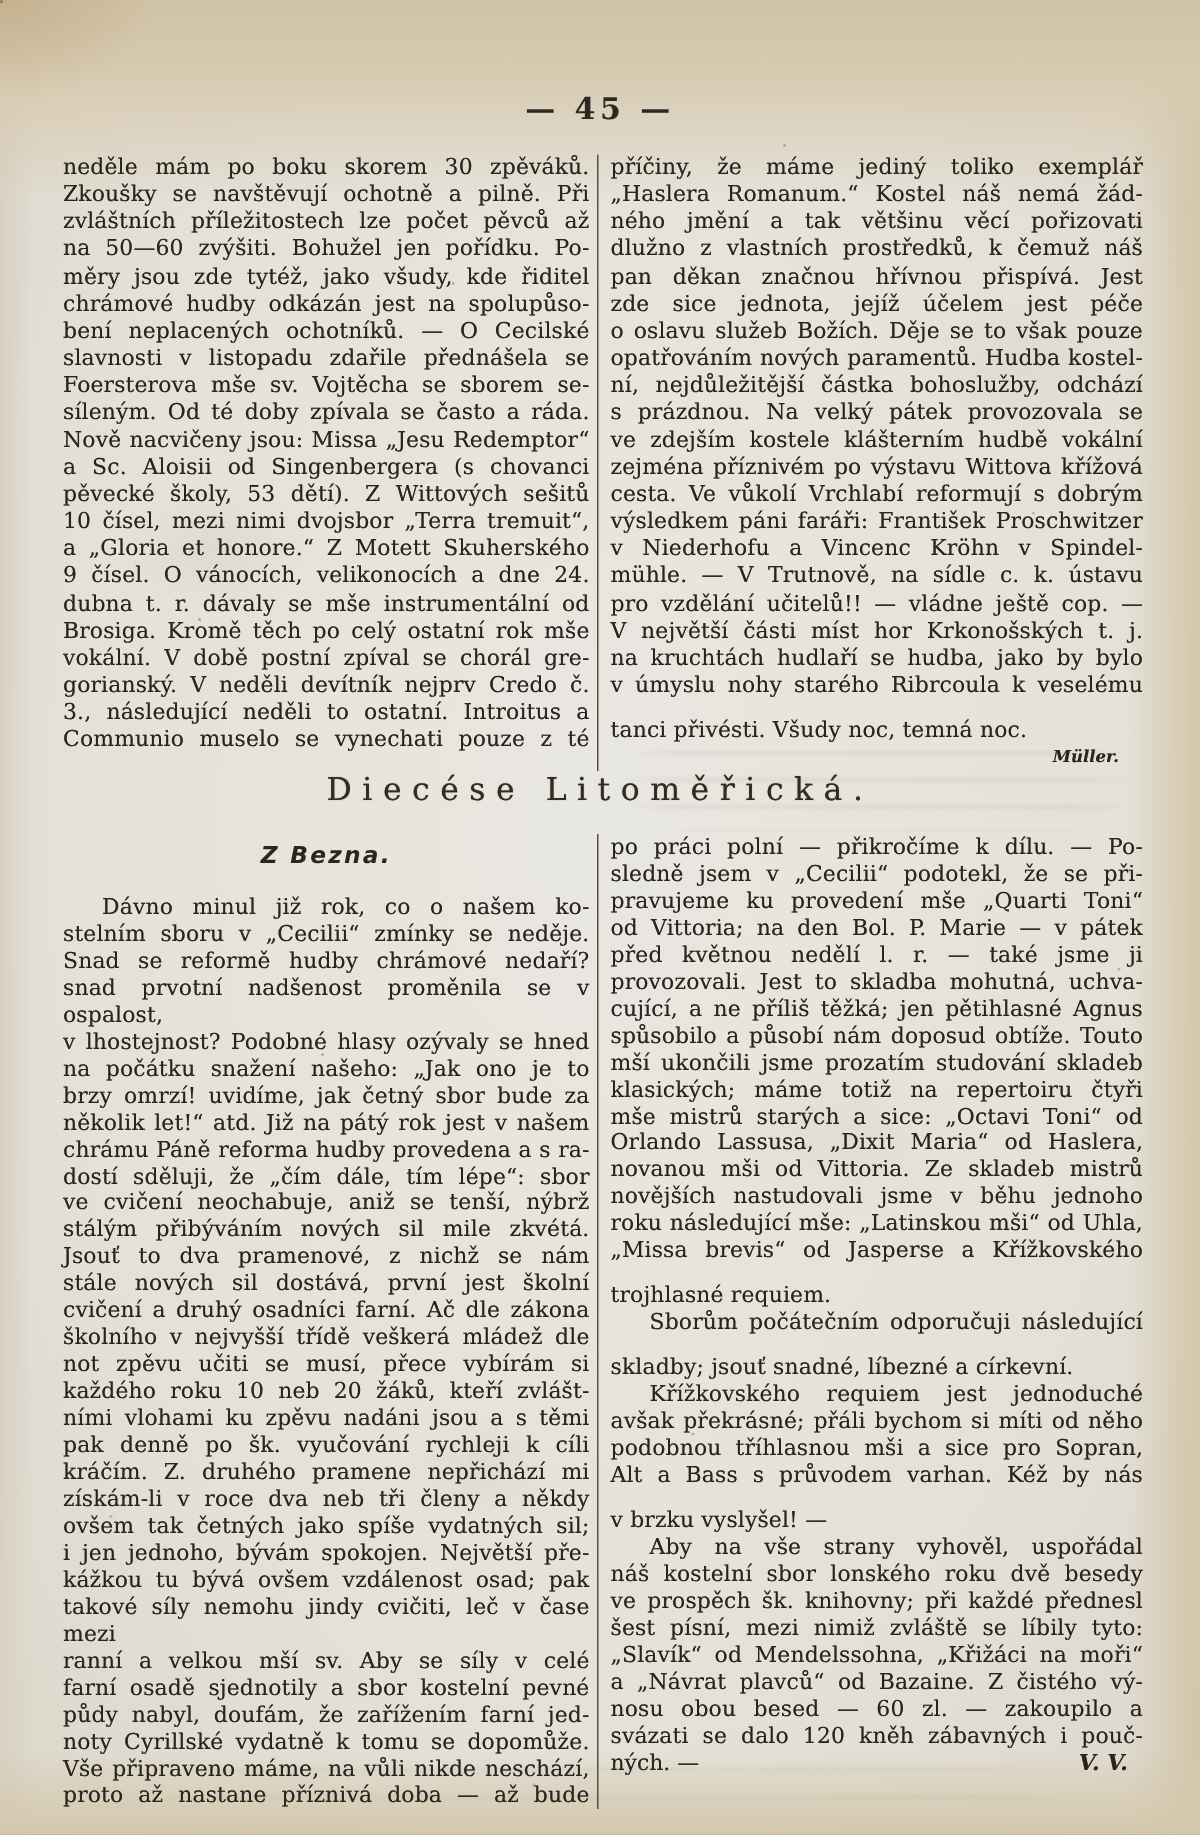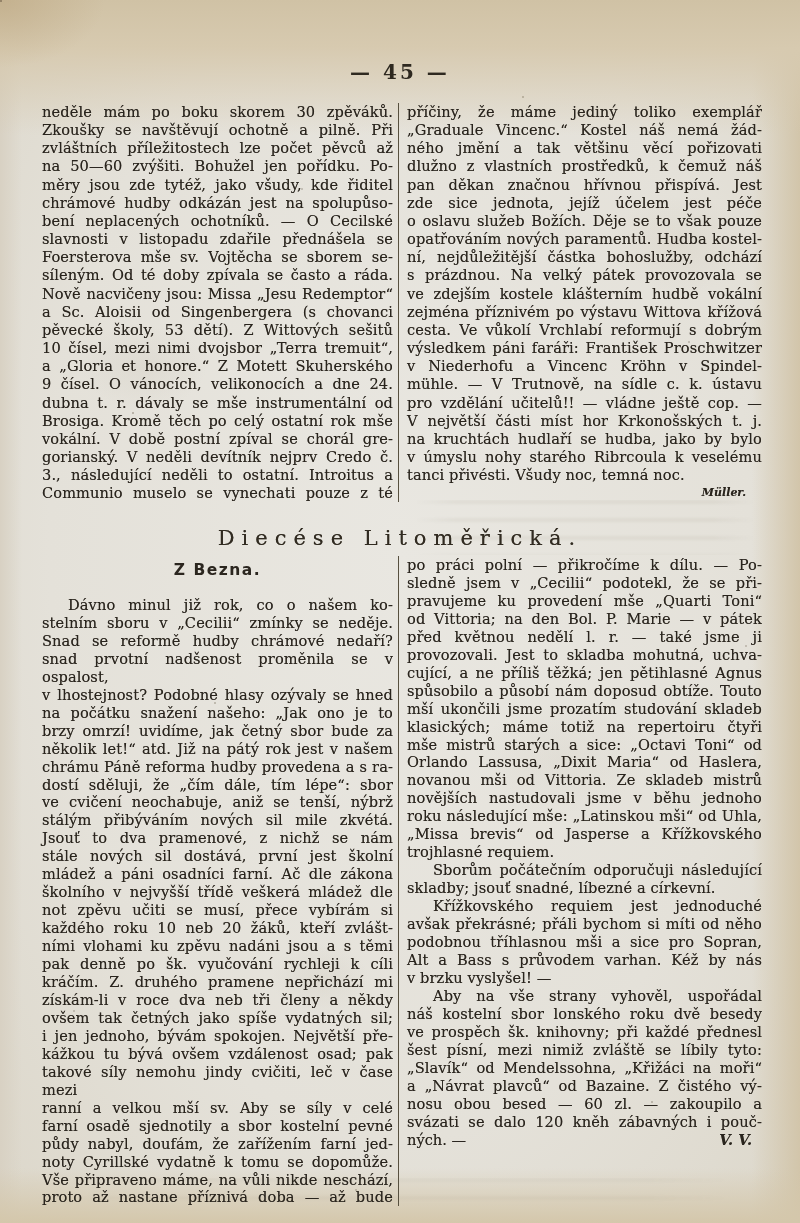--- a/index.html
+++ b/index.html
@@ -68,40 +68,40 @@
   .col.right{width:355px;}
   .divider{flex:none;width:1px;background:#57503f;margin-left:5px;margin-right:8px;}
   .line{
     font-size:14.6px;letter-spacing:.1px;
     text-align:justify;text-align-last:justify;
     white-space:normal;
     text-shadow:0 0 .4px rgba(41,36,29,.55);
   }
   .first .line{line-height:18.15px;}
   .second .line{line-height:17.95px;}
-  .line.pend{text-align:left;text-align-last:left;}
+  .line.pend{text-align:left;text-align-last:left;margin-top:12px;}
   .line.indent{text-indent:26px;}
   .signature{
     font-style:italic;font-weight:700;font-size:11px;line-height:18.15px;
     text-align:right;padding-right:16px;text-shadow:0 0 .4px rgba(41,36,29,.5);
   }
   .lastline{
     display:flex;justify-content:space-between;align-items:baseline;
     font-size:14.6px;line-height:17.95px;text-shadow:0 0 .4px rgba(41,36,29,.55);
   }
   .lastline .sig{font-style:italic;font-weight:700;padding-right:10px;}
   .section-heading{
-    position:absolute;top:526px;left:0;width:100%;text-align:center;
+    position:absolute;top:514px;left:0;width:100%;text-align:center;
     font-size:21px;letter-spacing:7px;color:#312b21;
     text-shadow:0 0 .6px rgba(49,43,33,.7);
   }
   .subheading{
     font-family:"DejaVu Sans","Liberation Sans",sans-serif;
     font-weight:700;font-size:15.5px;letter-spacing:1.5px;
-    text-align:center;margin:5px 0 17px 0;color:#2b261f;
+    text-align:center;margin:5px 0 17px 0;color:#2b261f;font-style:italic;
   }
 </style>
 </head>
 <body>
 
 <div class="page">
   <div class="speckles"></div>
 
   <div class="ghost" style="top:500px;left:415px;width:340px;height:55px;"></div>
   <div class="ghost" style="top:1178px;left:70px;width:660px;height:34px;opacity:.35;"></div>
@@ -130,21 +130,21 @@
         <div class="line">Brosiga. Kromě těch po celý ostatní rok mše</div>
         <div class="line">vokální. V době postní zpíval se chorál gre-</div>
         <div class="line">gorianský. V neděli devítník nejprv Credo č.</div>
         <div class="line">3., následující neděli to ostatní. Introitus a</div>
         <div class="line">Communio muselo se vynechati pouze z té</div>
       </div>
     <div class="divider"></div>
     <div class="col right">
       <div>
           <div class="line">příčiny, že máme jediný toliko exemplář</div>
-          <div class="line">„Graduale Vincenc.“ Kostel náš nemá žád-</div>
+          <div class="line">„Haslera Romanum.“ Kostel náš nemá žád-</div>
           <div class="line">ného jmění a tak většinu věcí pořizovati</div>
           <div class="line">dlužno z vlastních prostředků, k čemuž náš</div>
           <div class="line">pan děkan značnou hřívnou přispívá. Jest</div>
           <div class="line">zde sice jednota, jejíž účelem jest péče</div>
           <div class="line">o oslavu služeb Božích. Děje se to však pouze</div>
           <div class="line">opatřováním nových paramentů. Hudba kostel-</div>
           <div class="line">ní, nejdůležitější částka bohoslužby, odchází</div>
           <div class="line">s prázdnou. Na velký pátek provozovala se</div>
           <div class="line">ve zdejším kostele klášterním hudbě vokální</div>
           <div class="line">zejména příznivém po výstavu Wittova křížová</div>
@@ -175,21 +175,21 @@
           <div class="line">v lhostejnost? Podobné hlasy ozývaly se hned</div>
           <div class="line">na počátku snažení našeho: „Jak ono je to</div>
           <div class="line">brzy omrzí! uvidíme, jak četný sbor bude za</div>
           <div class="line">několik let!“ atd. Již na pátý rok jest v našem</div>
           <div class="line">chrámu Páně reforma hudby provedena a s ra-</div>
           <div class="line">dostí sděluji, že „čím dále, tím lépe“: sbor</div>
           <div class="line">ve cvičení neochabuje, aniž se tenší, nýbrž</div>
           <div class="line">stálým přibýváním nových sil mile zkvétá.</div>
           <div class="line">Jsouť to dva pramenové, z nichž se nám</div>
           <div class="line">stále nových sil dostává, první jest školní</div>
-          <div class="line">mládež a páni osadníci farní. Ač dle zákona</div>
+          <div class="line">cvičení a druhý osadníci farní. Ač dle zákona</div>
           <div class="line">školního v nejvyšší třídě veškerá mládež dle</div>
           <div class="line">not zpěvu učiti se musí, přece vybírám si</div>
           <div class="line">každého roku 10 neb 20 žáků, kteří zvlášt-</div>
           <div class="line">ními vlohami ku zpěvu nadáni jsou a s těmi</div>
           <div class="line">pak denně po šk. vyučování rychleji k cíli</div>
           <div class="line">kráčím. Z. druhého pramene nepřichází mi</div>
           <div class="line">získám-li v roce dva neb tři členy a někdy</div>
           <div class="line">ovšem tak četných jako spíše vydatných sil;</div>
           <div class="line">i jen jednoho, bývám spokojen. Největší pře-</div>
           <div class="line">kážkou tu bývá ovšem vzdálenost osad; pak</div>

